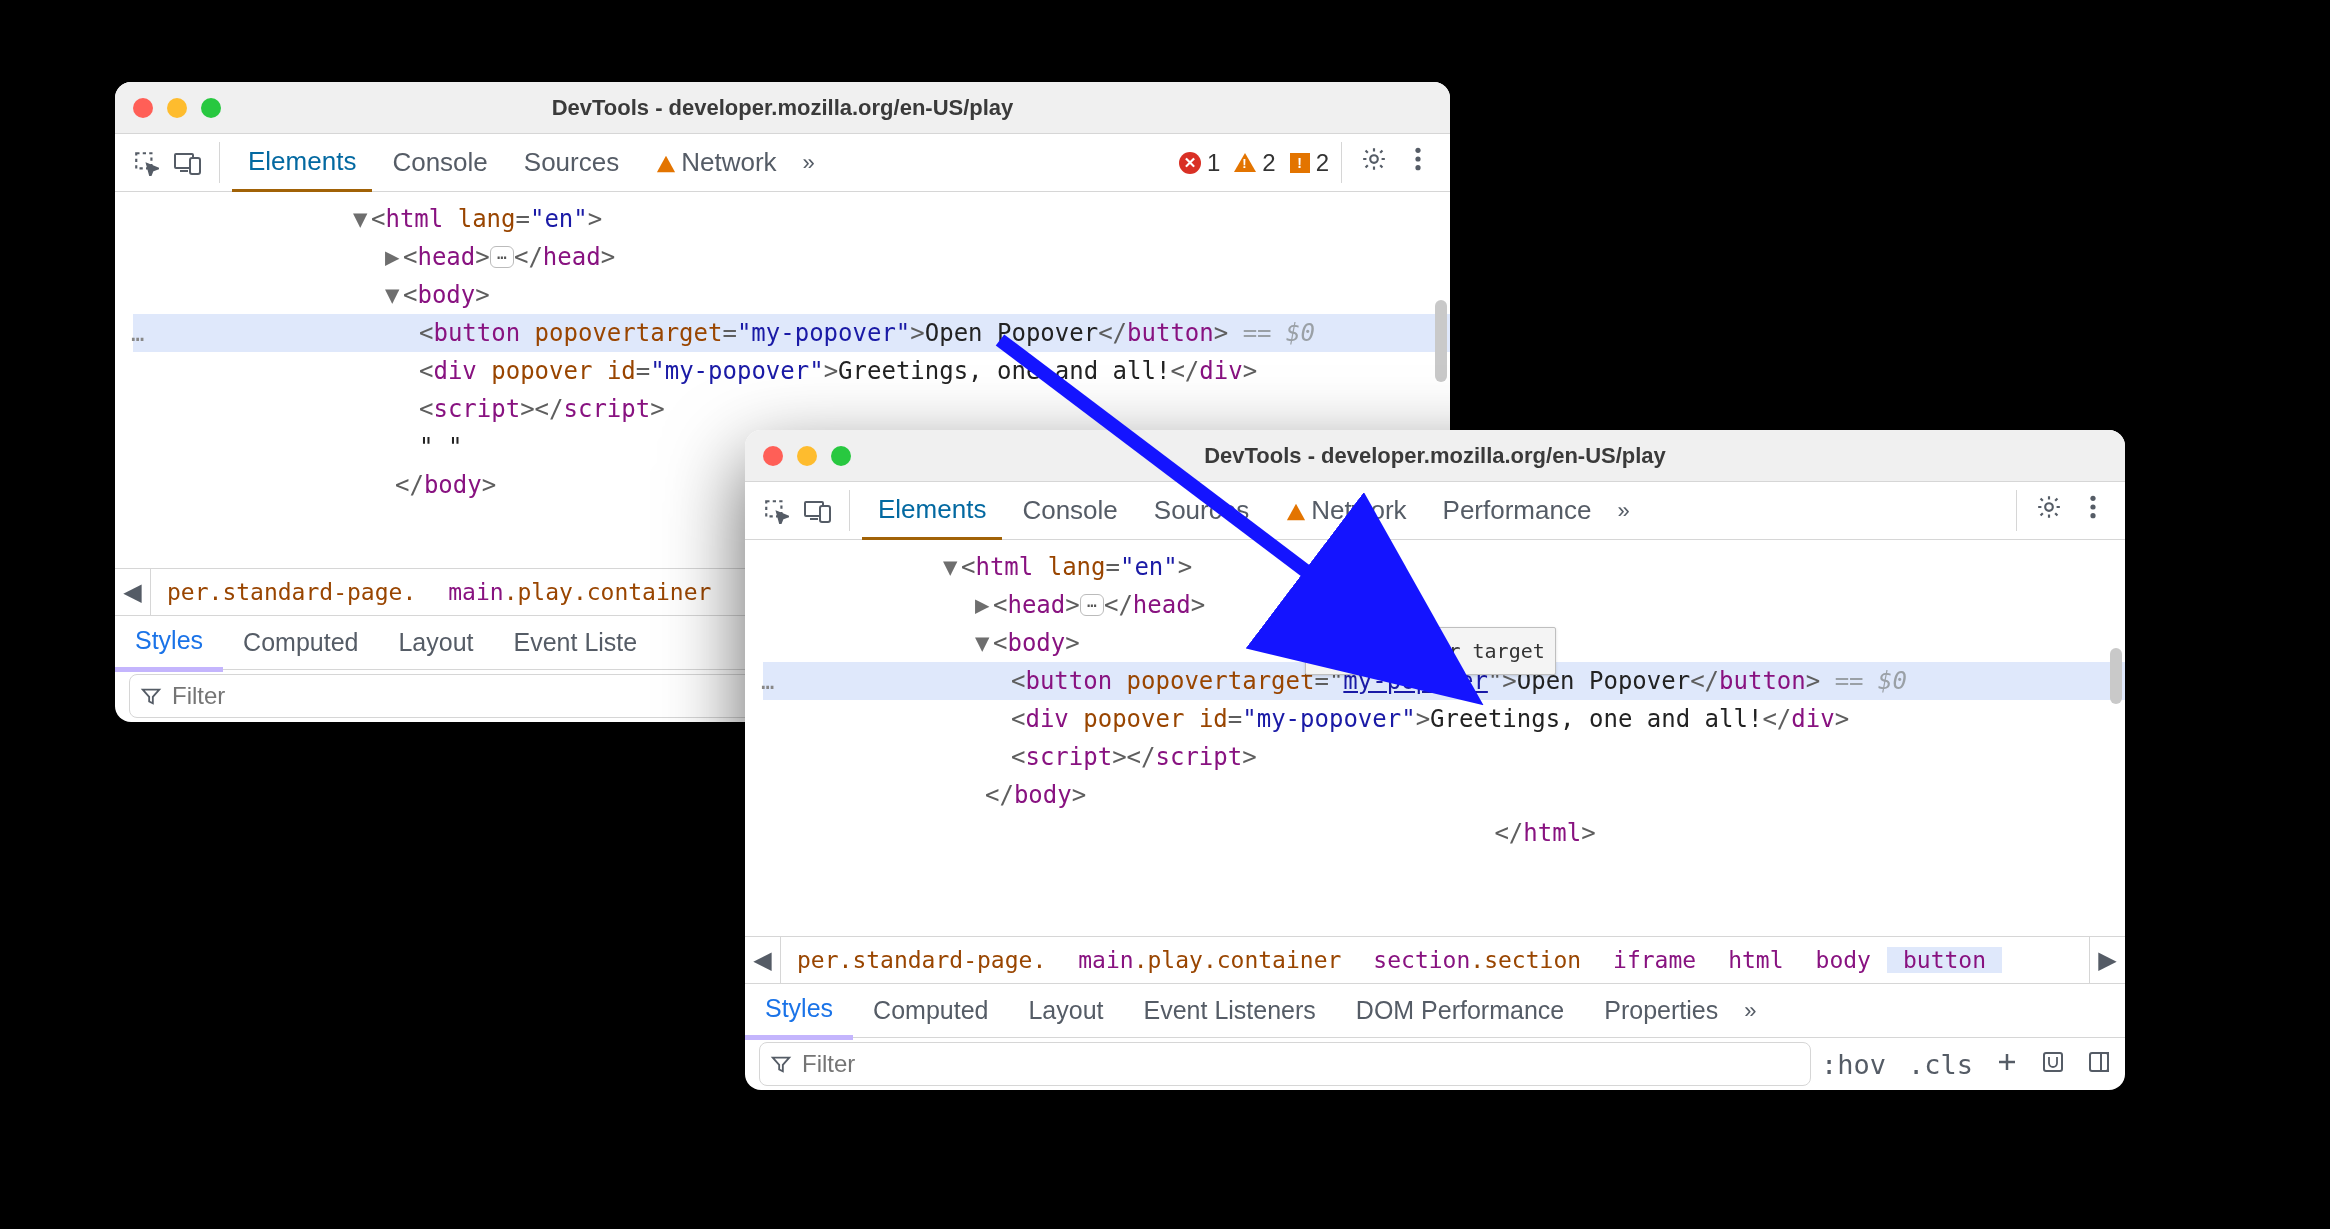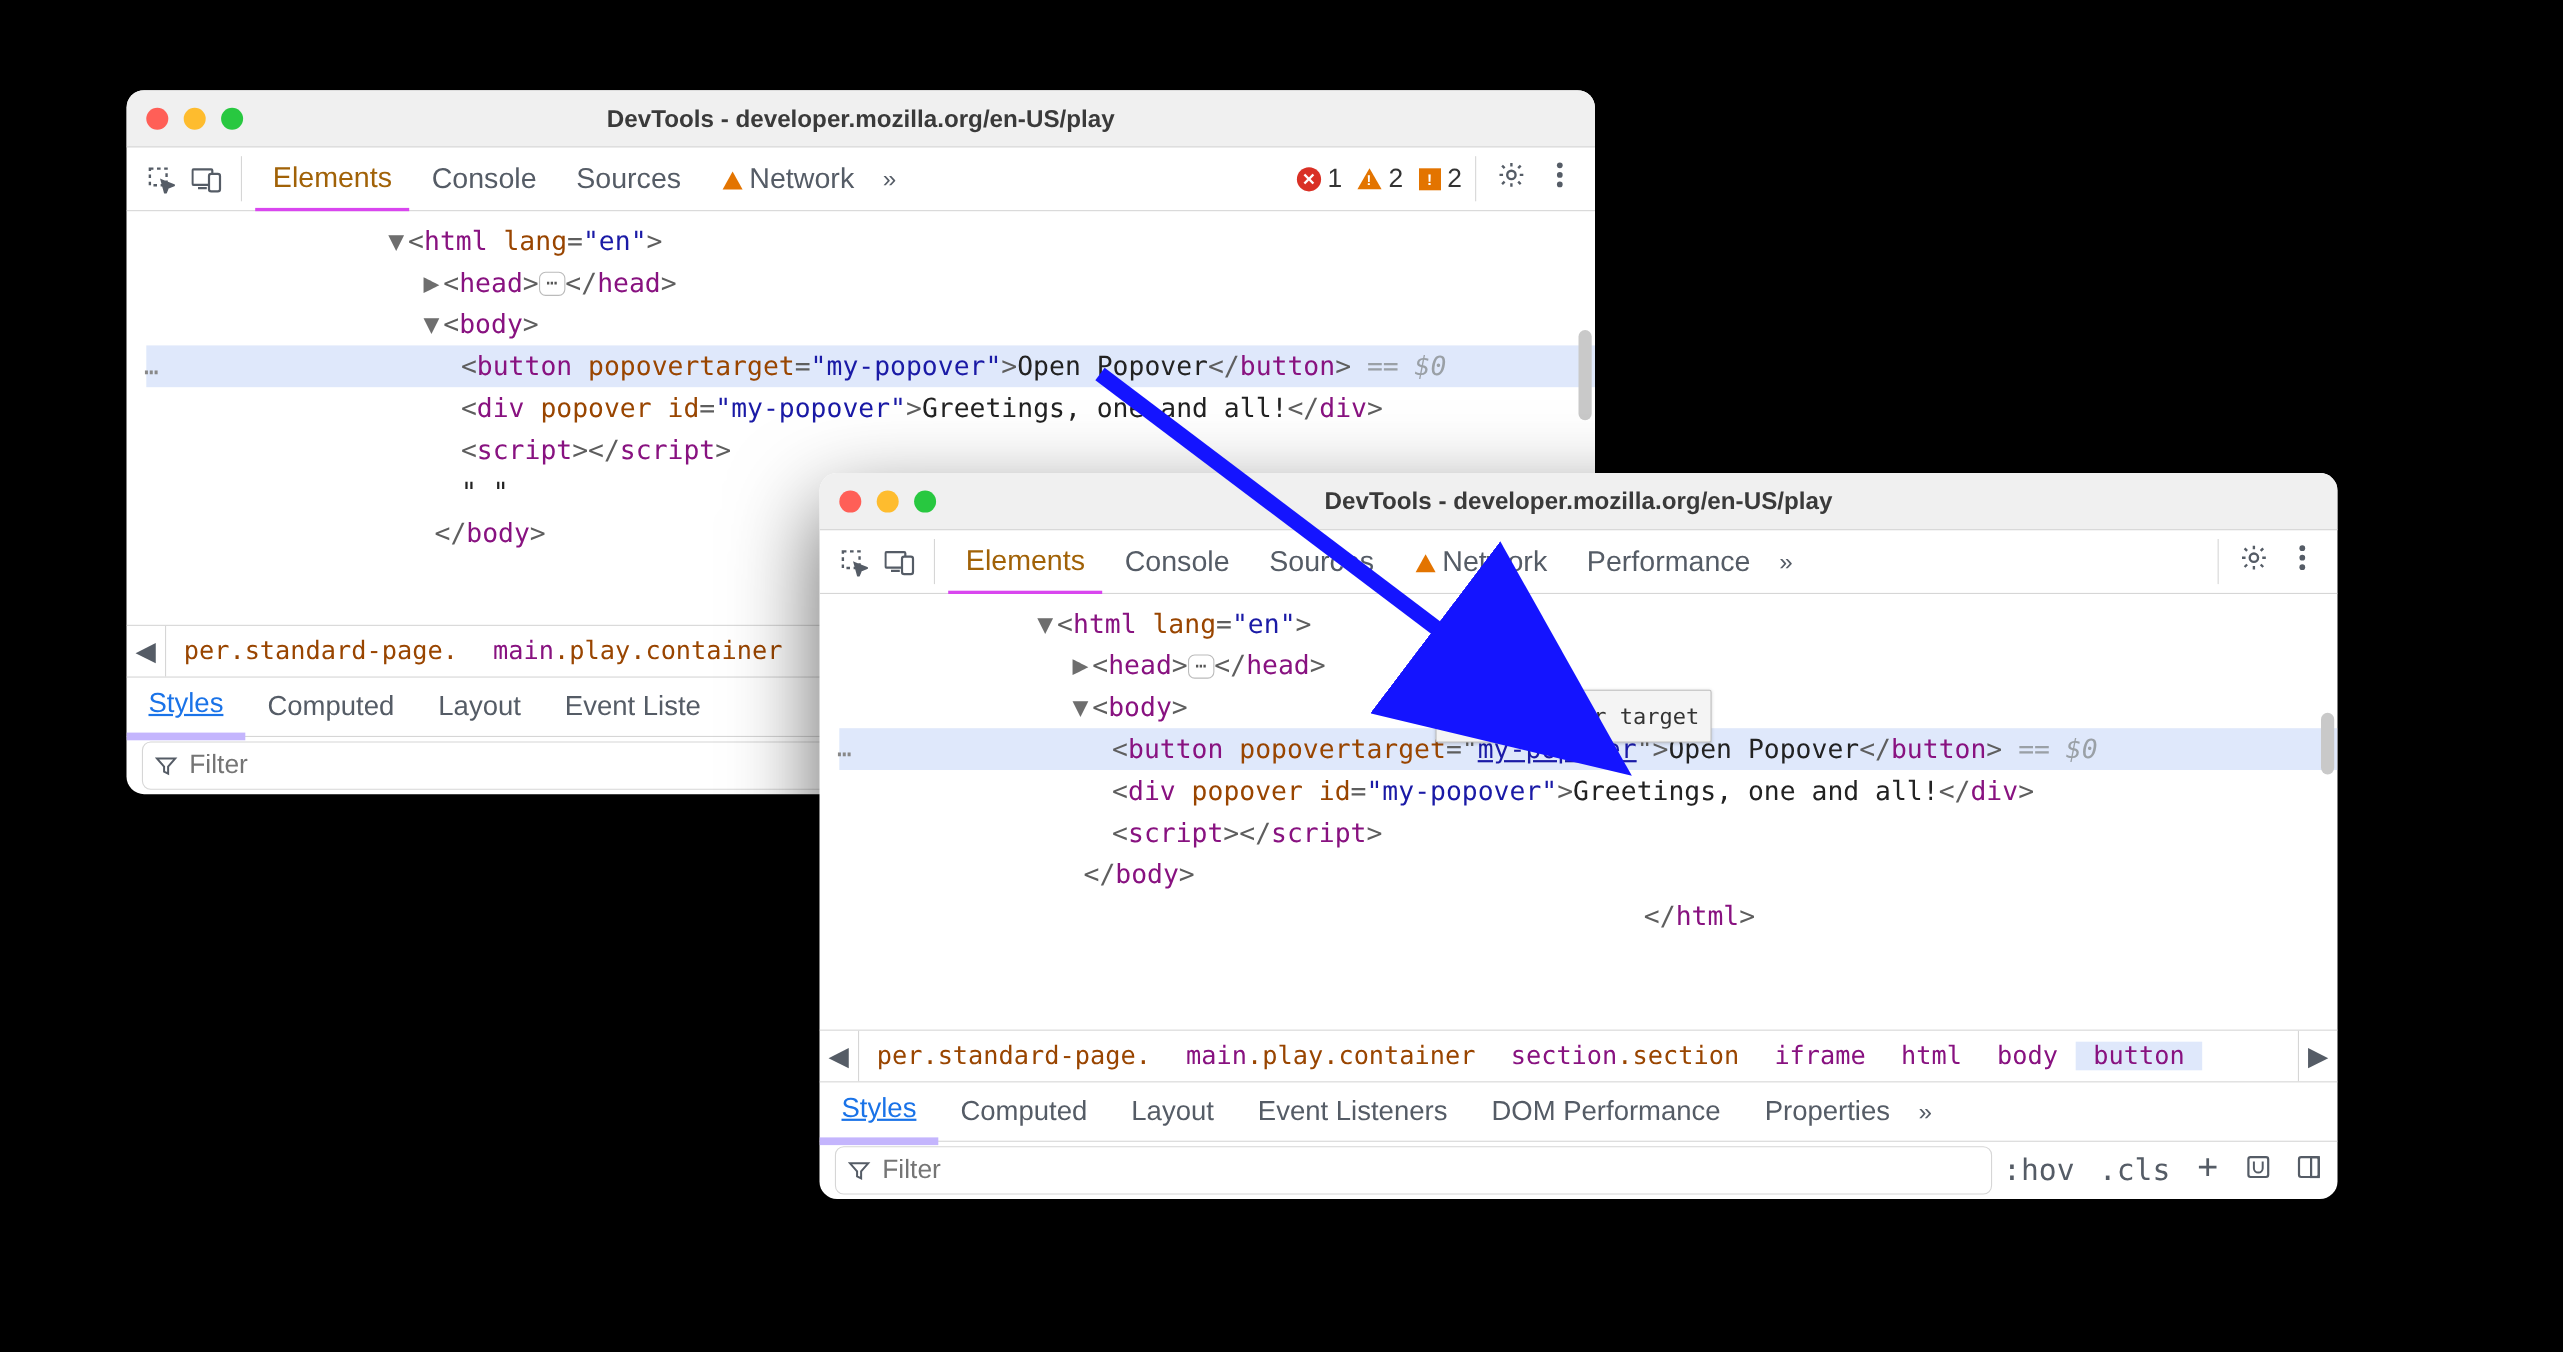--- a/index.html
+++ b/index.html
@@ -45,21 +45,21 @@
     display: flex;
     align-items: center;
     gap: 4px;
     padding: 0 12px;
     font-size: 26px;
     color: #555c66;
   }
   .tool-icon { width: 38px; height: 38px; display:flex; align-items:center; justify-content:center; color:#555c66; }
   .tool-sep { width: 1px; background:#d6d6d6; align-self: stretch; margin: 8px 8px; }
   .tab { padding: 12px 16px; cursor:pointer; white-space:nowrap; }
-  .tab.active { color:#a16207; border-bottom: 3px solid #d946ef; }
+  .tab.active { color:#0369a1; border-bottom: 3px solid #a16207; }
   .tab.network svg { vertical-align: -3px; margin-right:4px; }
   .chev { font-size: 22px; padding: 0 6px; color:#555c66; }
   .toolbar .spacer { flex:1; }
   .counters { display:flex; gap:14px; align-items:center; font-size:24px; color:#333; }
   .counters .pair { display:flex; align-items:center; gap:6px; }
   .ico-circle { width:22px; height:22px; border-radius:50%; display:inline-flex; align-items:center; justify-content:center; color:#fff; font-size:15px; font-weight:bold; }
   .ico-err { background:#d93025; }
   .ico-tri { width:0; height:0; border-left:11px solid transparent; border-right:11px solid transparent; border-bottom:19px solid #e37400; position:relative; }
   .ico-tri::after { content:"!"; position:absolute; left:-3px; top:3px; font-size:13px; color:#fff; font-weight:bold; }
   .ico-sq { width:20px; height:20px; background:#e37400; color:#fff; display:inline-flex; align-items:center; justify-content:center; font-size:14px; font-weight:bold; }
@@ -106,21 +106,21 @@
   .crumb { padding: 0 16px; font-family: ui-monospace, Menlo, Consolas, monospace; font-size:23px; white-space:nowrap;}
   .crumb .tagn { color:#881280; }
   .crumb .cls  { color:#994500; }
   .crumb.selected { background:#dfe8fb; }
 
   .subtabs {
     display:flex; align-items:center; font-size:25px; color:#555c66;
     border-bottom:1px solid #d6d6d6; height:54px;
   }
   .subtab { padding: 12px 20px; cursor:pointer; white-space:nowrap;}
-  .subtab.active { color:#1a73e8; border-bottom:7px solid #c4b5fd;text-decoration:underline; }
+  .subtab.active { color:#1a73e8; border-bottom:5px solid #c4b5fd; }
 
   .filterbar {
     display:flex; align-items:center; height:52px; padding: 0 14px;
     font-size:24px; color:#555c66; gap:10px;
   }
   .filterbar input {
     flex:1; border:none; outline:none; font-size:24px; color:#333;
   }
   .pill { border:1px solid #d6d6d6; border-radius:8px; padding:6px 10px; display:flex; align-items:center; gap:8px; flex:1; }
   .styles-tools { display:flex; gap:22px; align-items:center; font-family: ui-monospace, Menlo, monospace; font-size:27px; }

